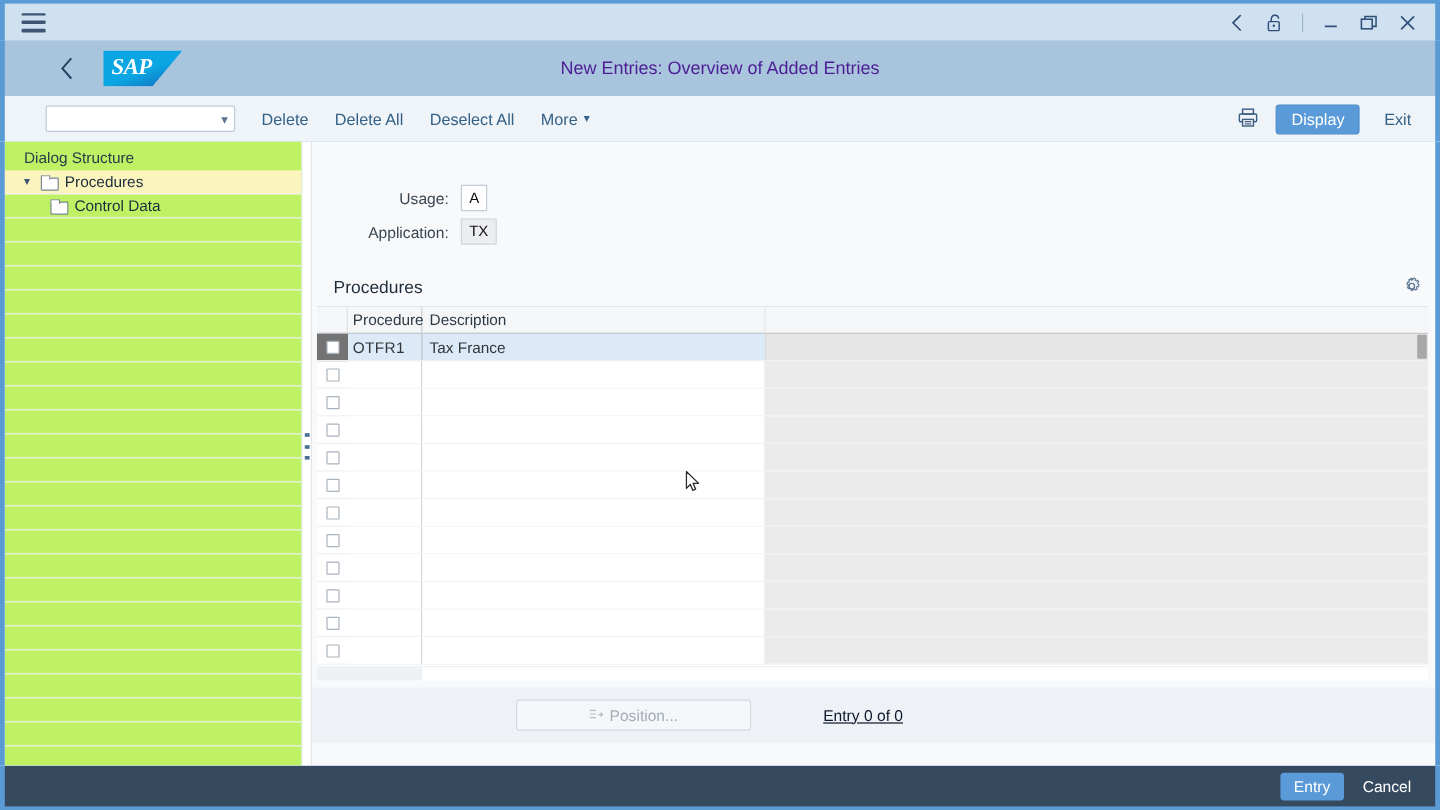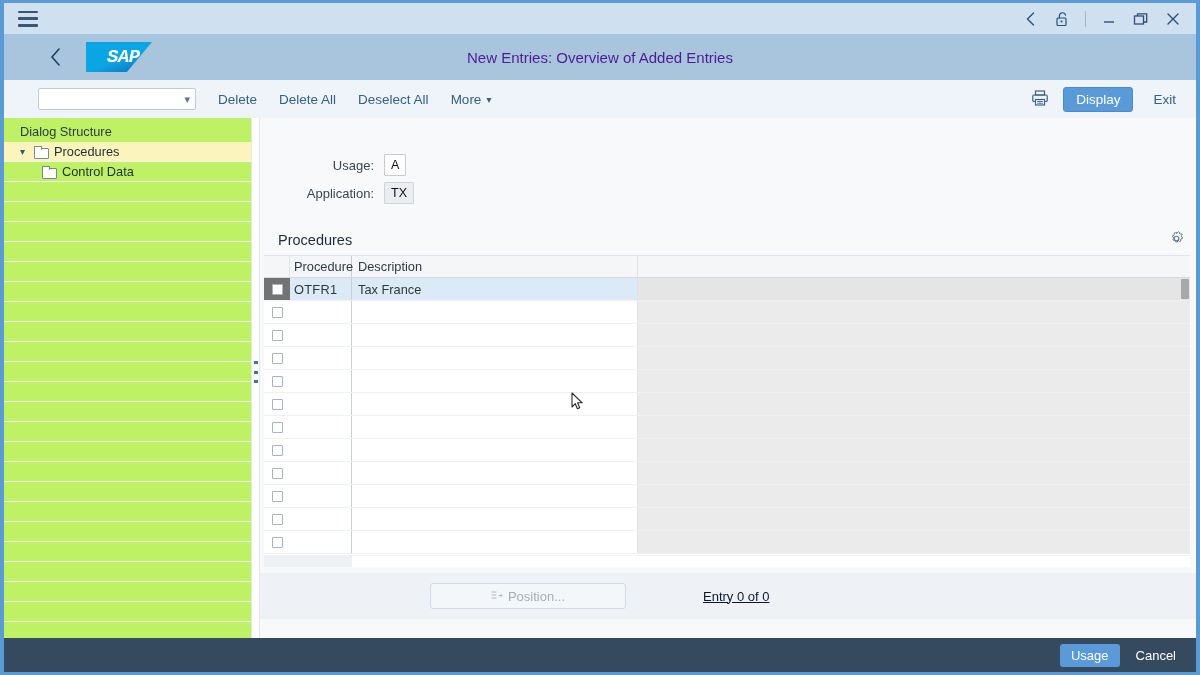--- a/index.html
+++ b/index.html
@@ -80,22 +80,21 @@
   }
   .sap-logo .grad {
     position:absolute; inset:0;
     background: linear-gradient(160deg,#0aa6e3 0%,#0aa6e3 55%,#1565b8 100%);
     clip-path: polygon(0 0, 100% 0, 62% 100%, 0 100%);
   }
   .sap-logo .txt {
     position: absolute; left: 7px; top: 4px;
     color: #fff; font-weight: bold; font-size: 19px;
     font-style: italic; letter-spacing: -0.5px;
-    font-family: Liberation Mono, monospace;
-    margin-left: 14px;
+    font-family: Liberation Serif, serif;
   }
   .shell-title {
     position: absolute;
     left: 0; right: 0;
     text-align: center;
     font-size: 15px;
     color: #4c1d95;
     pointer-events: none;
   }
 
@@ -328,21 +327,21 @@
   }
   .table-foot .stub { width: 88px; height: 100%; background:#eef1f4; }
 
   
   .content-foot {
     height: 46px;
     display: flex;
     align-items: center;
     background: #eef2f7;
     padding-left: 170px;
-    gap: 77px;
+    gap: 60px;
     margin-top: 6px;
   }
   .pos-btn {
     width: 196px; height: 26px;
     border: 1px solid #d3dae1;
     background: #f4f7fa;
     color: #a6adb5;
     font-size: 13px;
     display: flex; align-items: center; justify-content: center;
     gap: 5px;
@@ -670,16 +669,16 @@
 
       <div class="cursor">
         <svg width="14" height="20" viewBox="0 0 14 20">
           <path d="M1 1l0 14 3.3-3.3 2.1 5 2.3-1-2.1-4.9 4.6 0z" fill="#fff" stroke="#2a2a2a" stroke-width="1.1" stroke-linejoin="round"></path>
         </svg>
       </div>
     </div>
   </div>
 
   <div class="footer">
-    <div class="btn-save">Usage</div>
+    <div class="btn-save">Entry</div>
     <div class="btn-cancel">Cancel</div>
   </div>
 </div>
 
 </body></html>

